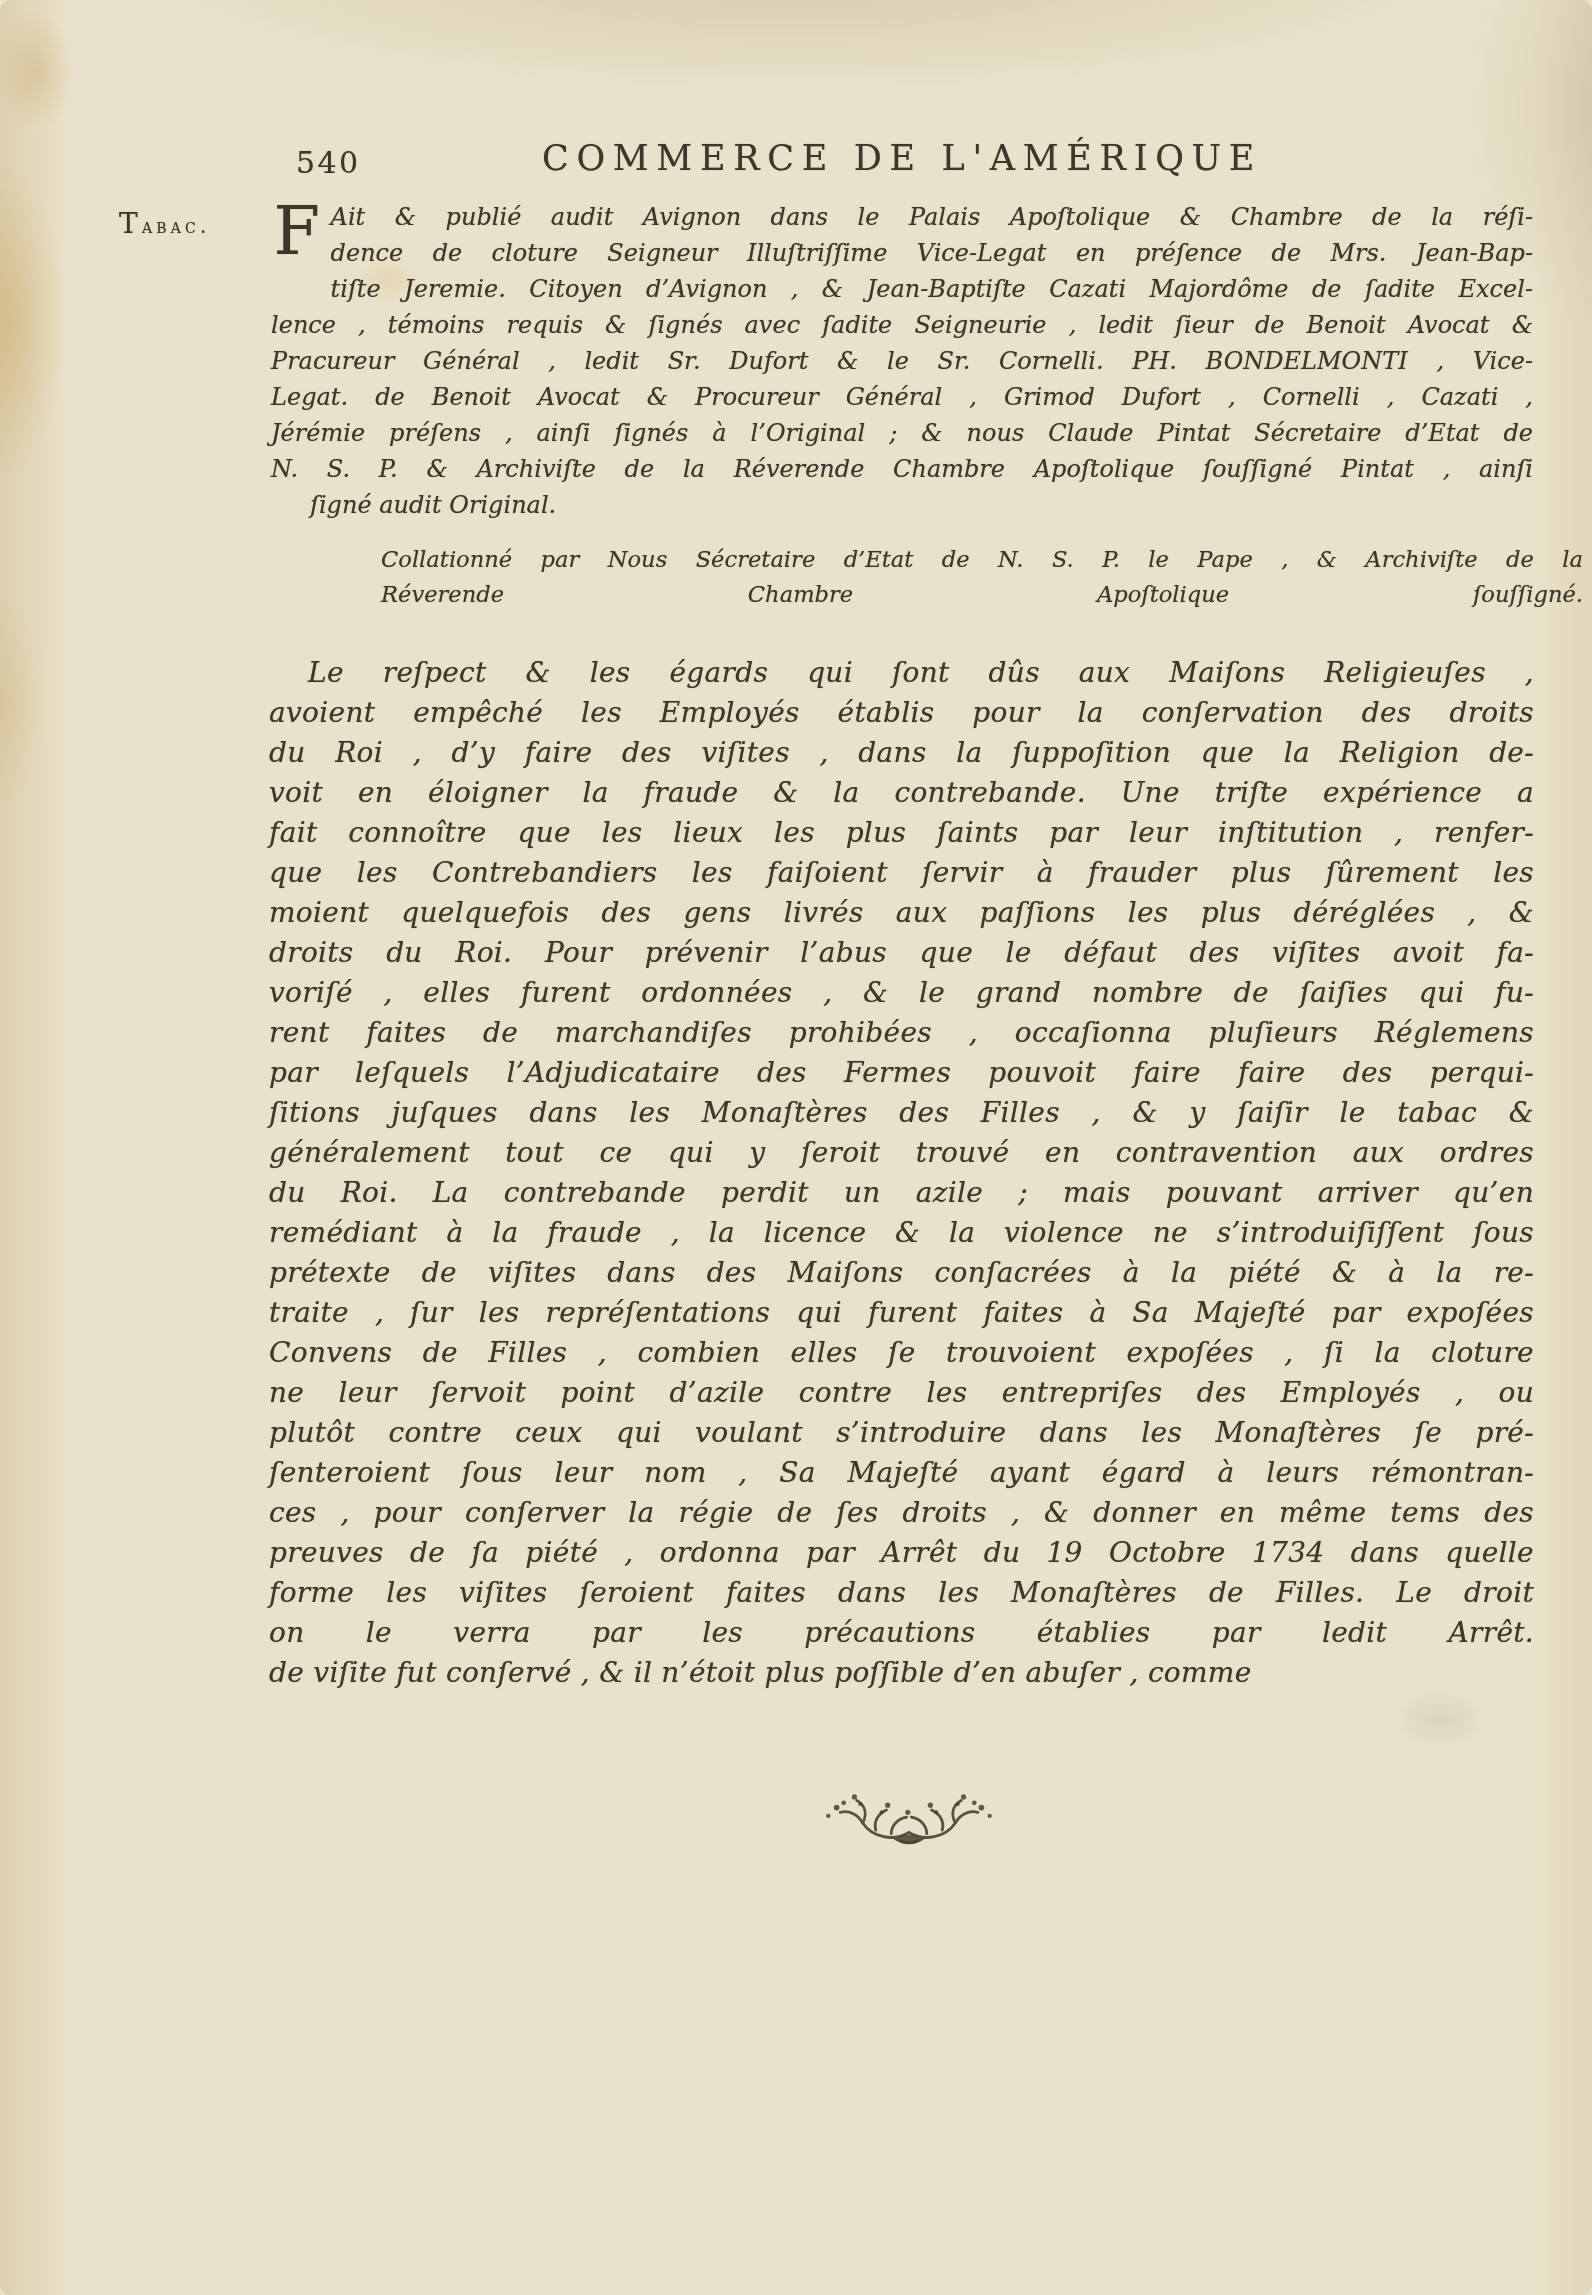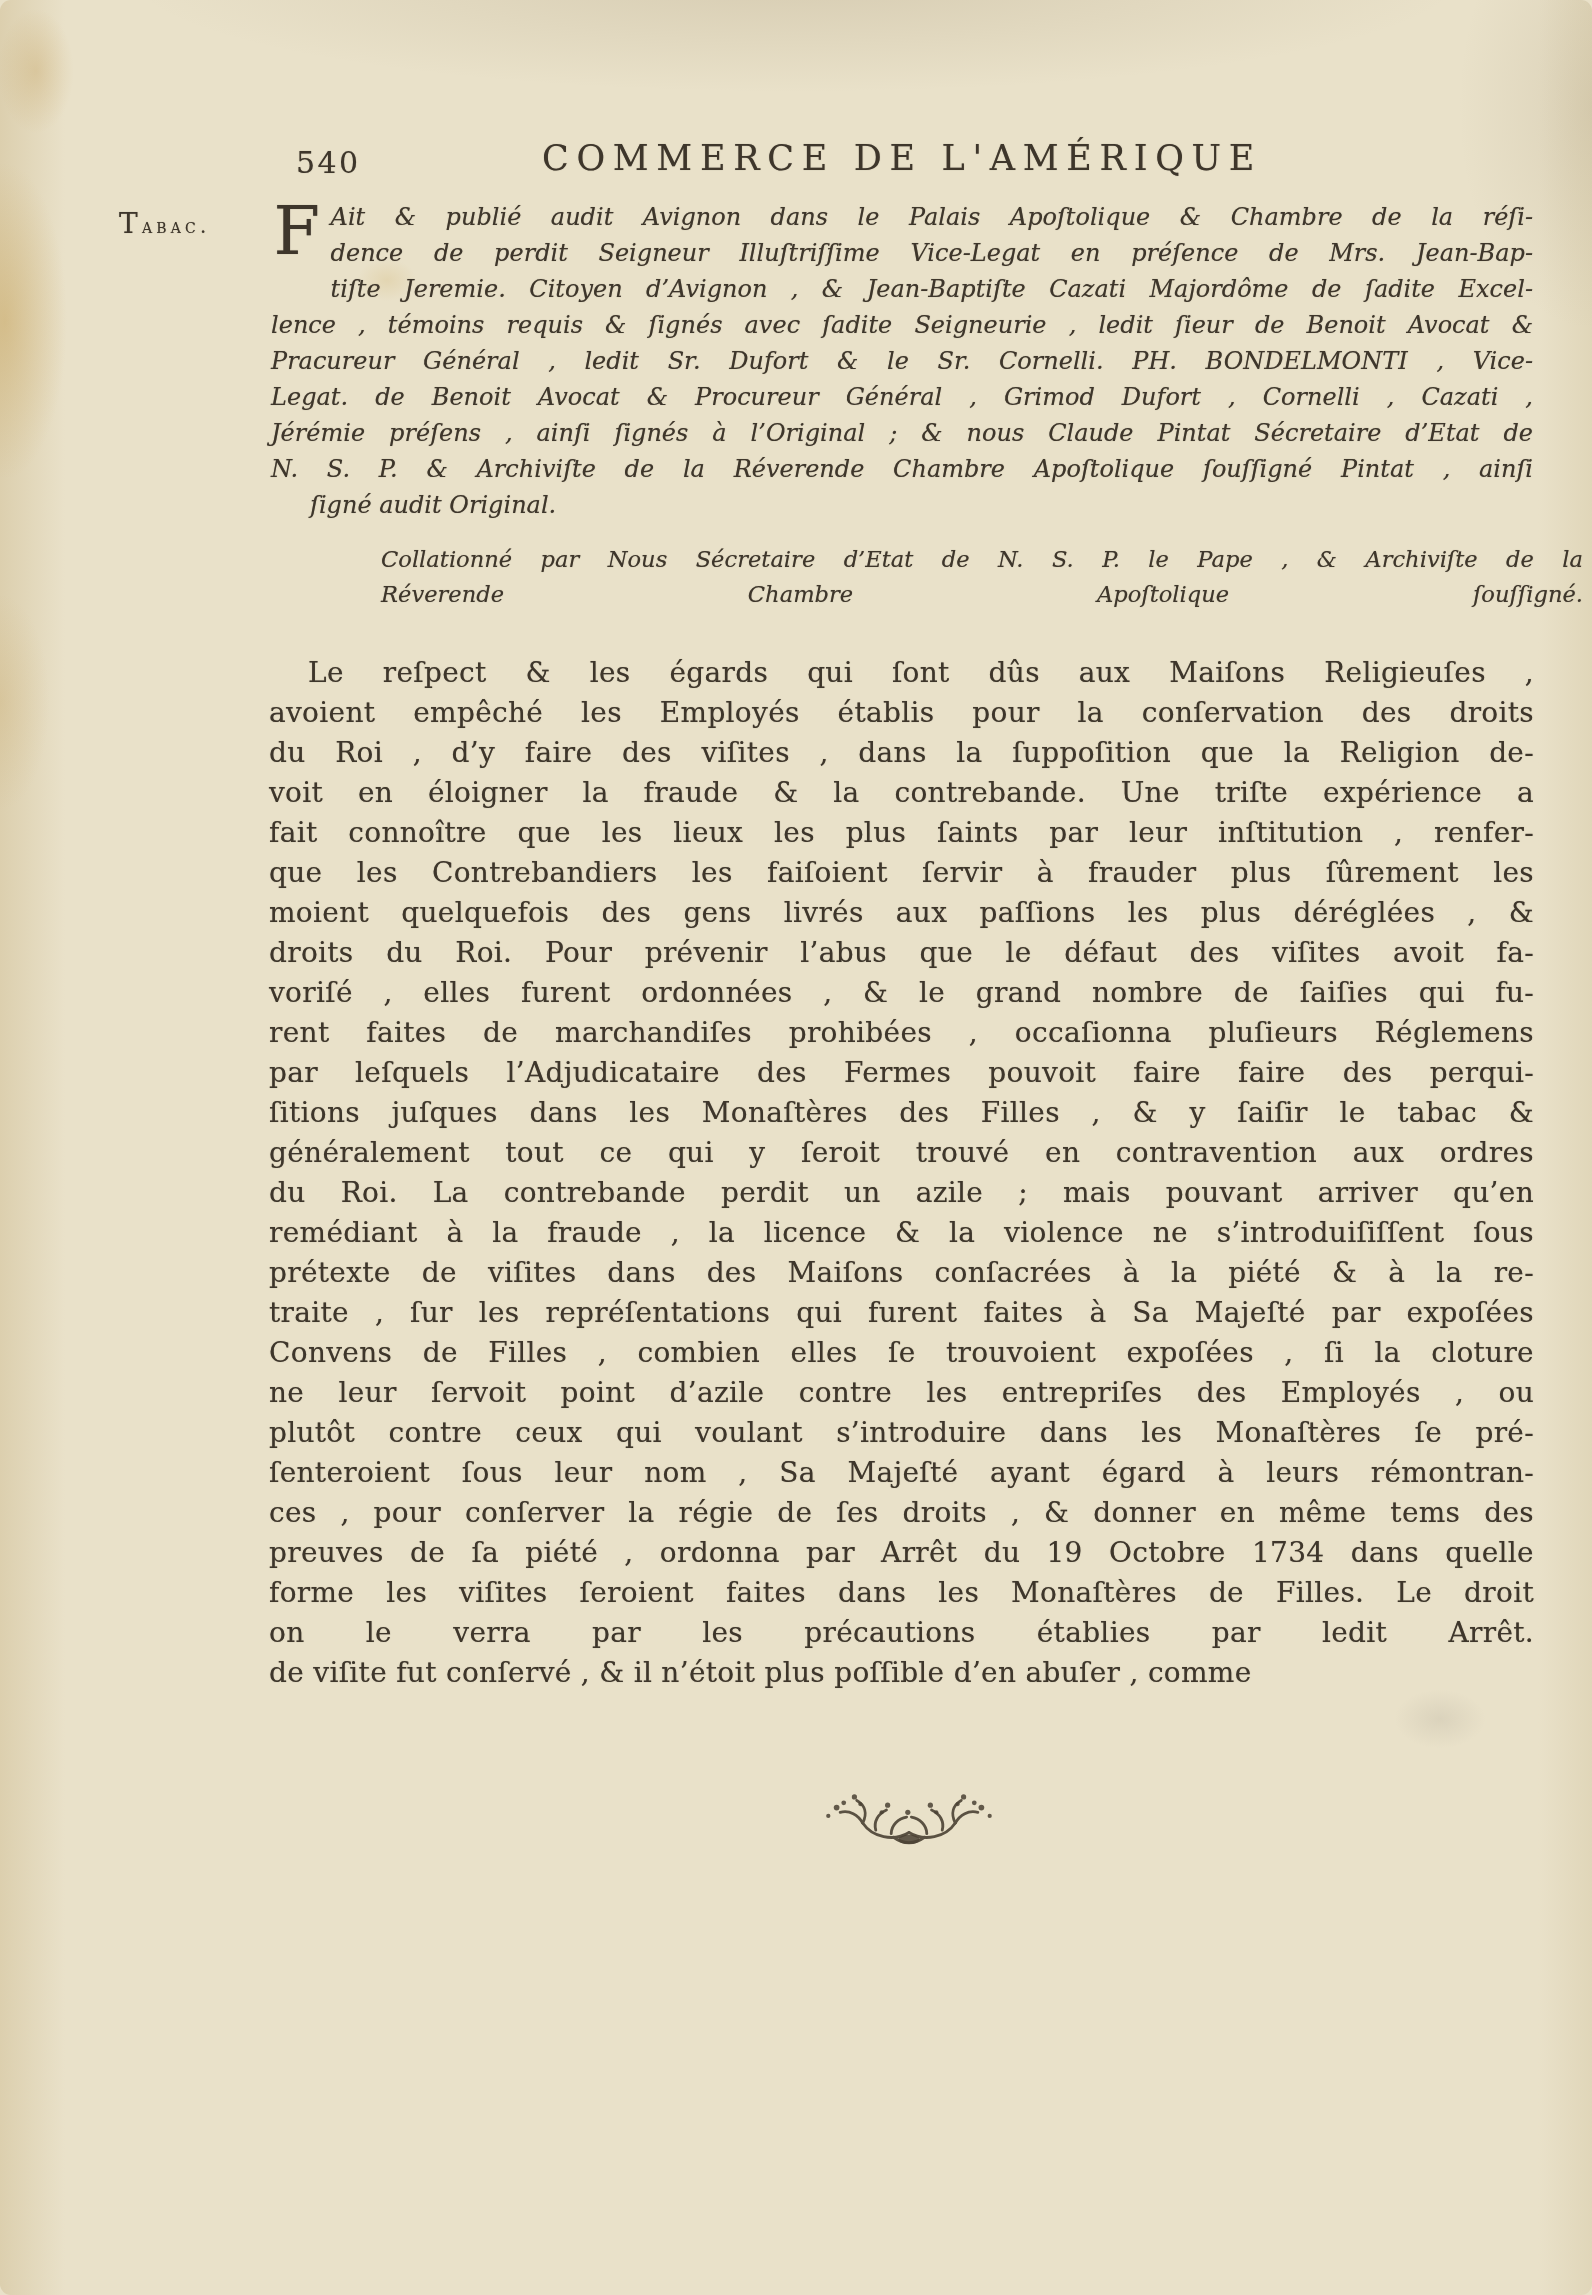--- a/index.html
+++ b/index.html
@@ -52,21 +52,21 @@
   .tline{ text-align:justify; text-align-last:justify; }
   .act-para .lines .tline:last-child{ text-align-last:left;margin-left:39px; }
 
   .collation{
     position:absolute;left:333px;top:542px;width:1202px;
     font-style:italic;font-size:22.6px;line-height:35px;text-align:center;margin-left:48px;
   }
 
   .body-para{
     position:absolute;left:269px;top:653px;width:1265px;
-    font-size:28px;line-height:40px;letter-spacing:0.3px;
+    font-size:28px;line-height:40px;letter-spacing:0.3px;font-style:italic;
   }
   .body-para .lines .tline:first-child{ text-indent:39px; }
   .body-para .lines .tline:last-child{ text-align-last:left; }
 
   .ornament{
     position:absolute;left:820px;top:1792px;width:178px;height:65px;
   }
 </style>
 </head>
 <body>
@@ -76,21 +76,21 @@
   <div class="pagenum ink">540</div>
 
   <div class="title ink">COMMERCE DE L'AMÉRIQUE</div>
 
   <div class="margin-note ink">Tabac.</div>
 
   <div class="act-para ink">
     <span class="dropcap">F</span>
     <div class="lines">
         <div class="tline">Ait &amp; publié audit Avignon dans le Palais Apoſtolique &amp; Chambre de la réſi-</div>
-        <div class="tline">dence de perdit Seigneur Illuſtriſſime Vice-Legat en préſence de Mrs. Jean-Bap-</div>
+        <div class="tline">dence de cloture Seigneur Illuſtriſſime Vice-Legat en préſence de Mrs. Jean-Bap-</div>
         <div class="tline">tiſte Jeremie. Citoyen d’Avignon , &amp; Jean-Baptiſte Cazati Majordôme de ſadite Excel-</div>
         <div class="tline">lence , témoins requis &amp; ſignés avec ſadite Seigneurie , ledit ſieur de Benoit Avocat &amp;</div>
         <div class="tline">Pracureur Général , ledit Sr. Dufort &amp; le Sr. Cornelli. PH. BONDELMONTI , Vice-</div>
         <div class="tline">Legat. de Benoit Avocat &amp; Procureur Général , Grimod Dufort , Cornelli , Cazati ,</div>
         <div class="tline">Jérémie préſens , ainſi ſignés à l’Original ; &amp; nous Claude Pintat Sécretaire d’Etat de</div>
         <div class="tline">N. S. P. &amp; Archiviſte de la Réverende Chambre Apoſtolique ſouſſigné Pintat , ainſi</div>
         <div class="tline">ſigné audit Original.</div>
       </div>
   </div>
 

